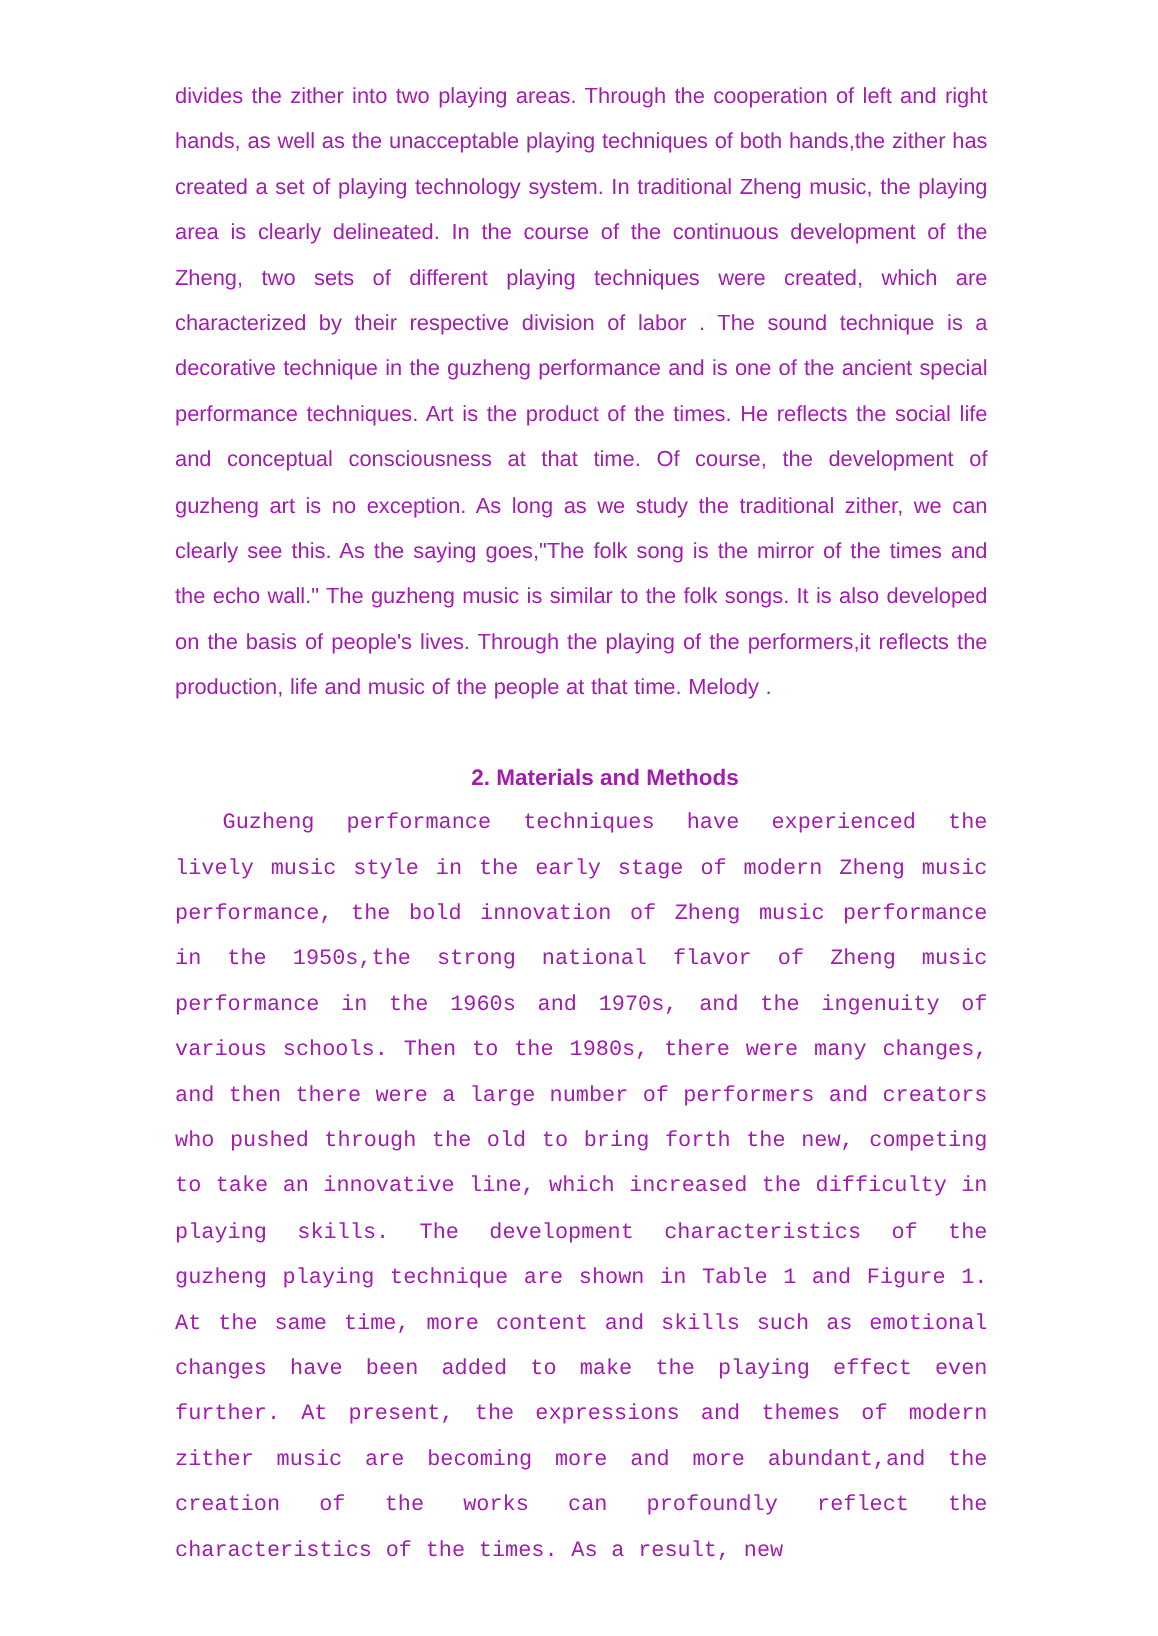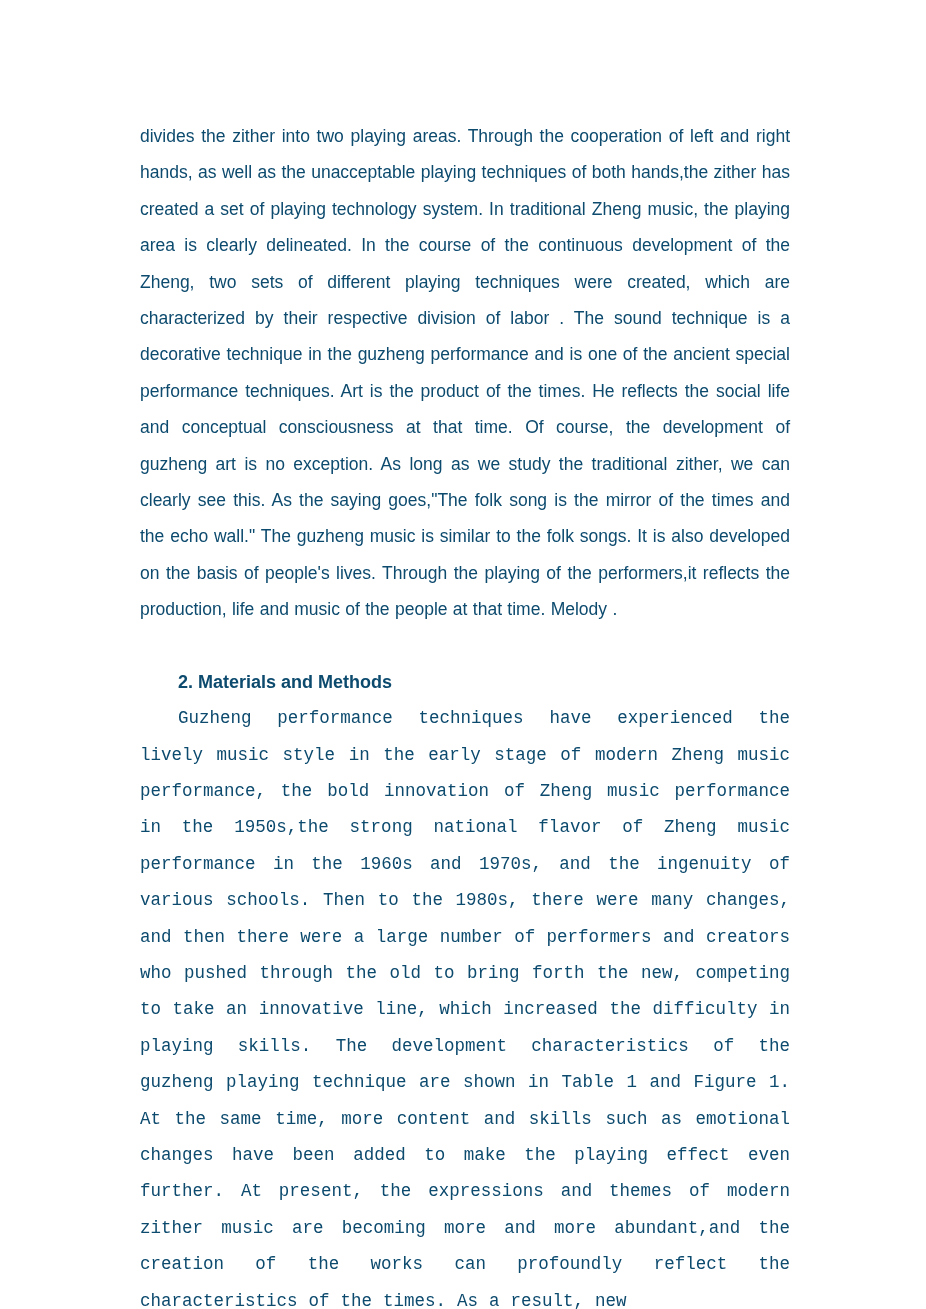--- a/index.html
+++ b/index.html
@@ -9,43 +9,43 @@
   }
   body {
     width: 926px;
     height: 1309px;
     overflow: hidden;
   }
   .page {
     box-sizing: border-box;
     width: 926px;
     height: 1309px;
-    padding: 118px 136px 0 140px;
+    padding: 58px 136px 0 140px;
     background: #ffffff;
-    color: #0c4a6e;
+    color: #a21caf;
     font-family: "Liberation Sans", sans-serif;
     font-size: 17.5px;
   }
   .para {
     margin: 0;
     text-align: justify;
     line-height: 36.4px;
     word-spacing: 0.5px;
   }
   .para.first-line-indent {
     text-indent: 38px;
     font-family: Liberation Mono, monospace;
   }
   .section-heading {
     margin: 36px 0 0 0;
     padding-left: 38px;
     font-size: 18px;
     font-weight: bold;
     line-height: 36.4px;
-    text-align: left;
+    text-align: center;
   }
 </style>
 </head>
 <body>
 
 <div class="page">
   <p class="para">divides the zither into two playing areas. Through the cooperation of left and right hands, as well as the unacceptable playing techniques of both hands,the zither has created a set of playing technology system. In traditional Zheng music, the playing area is clearly delineated. In the course of the continuous development of the Zheng, two sets of different playing techniques were created, which are characterized by their respective division of labor . The sound technique is a decorative technique in the guzheng performance and is one of the ancient special performance techniques. Art is the product of the times. He reflects the social life and conceptual consciousness at that time. Of course, the development of guzheng art is no exception. As long as we study the traditional zither, we can clearly see this. As the saying goes,"The folk song is the mirror of the times and the echo wall." The guzheng music is similar to the folk songs. It is also developed on the basis of people's lives. Through the playing of the performers,it reflects the production, life and music of the people at that time. Melody .</p>
 
   <h2 class="section-heading">2. Materials and Methods</h2>
 

